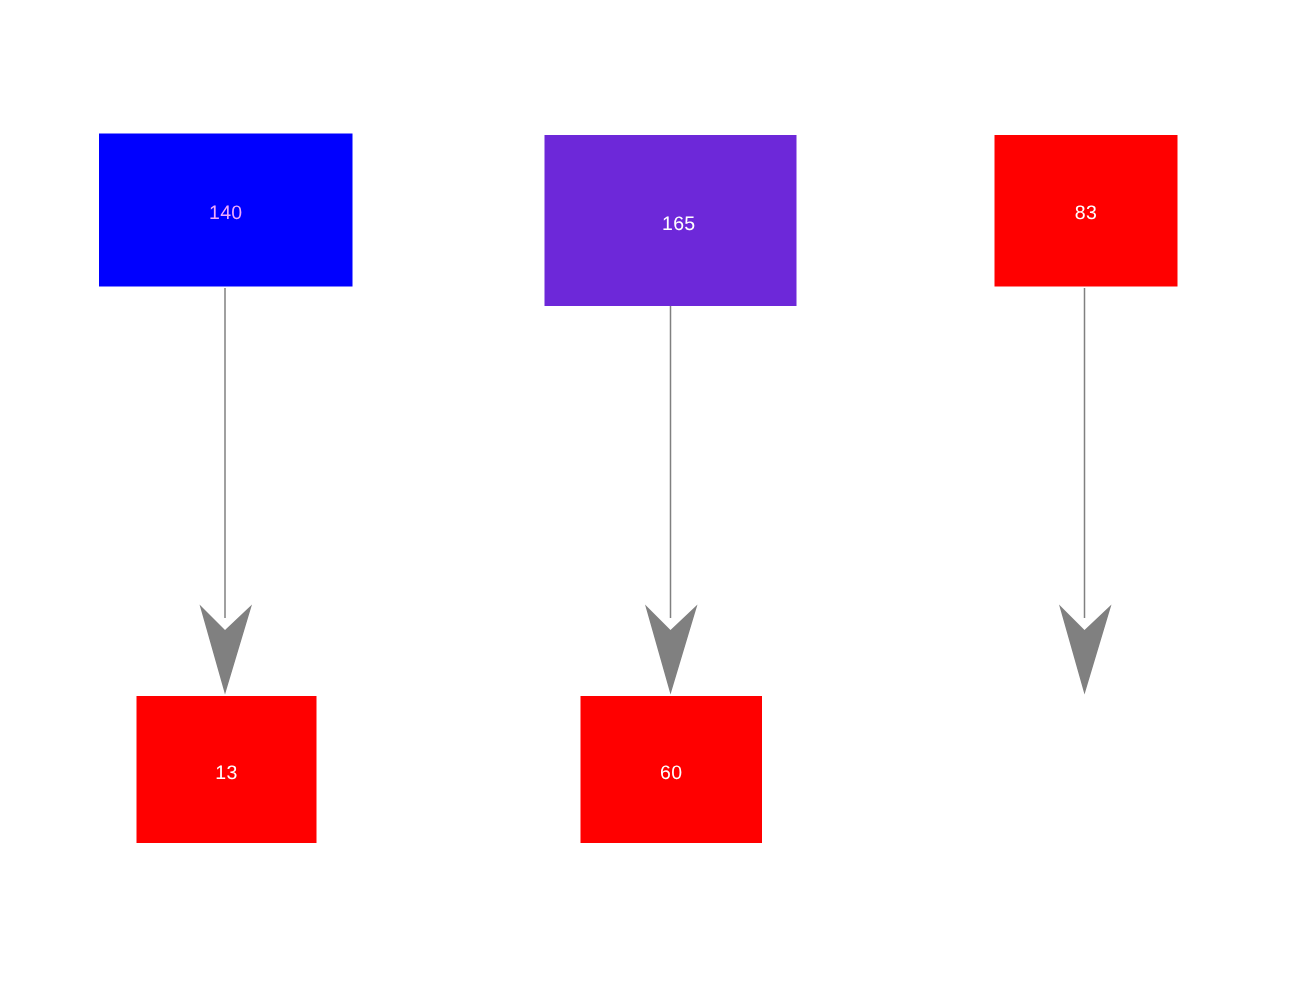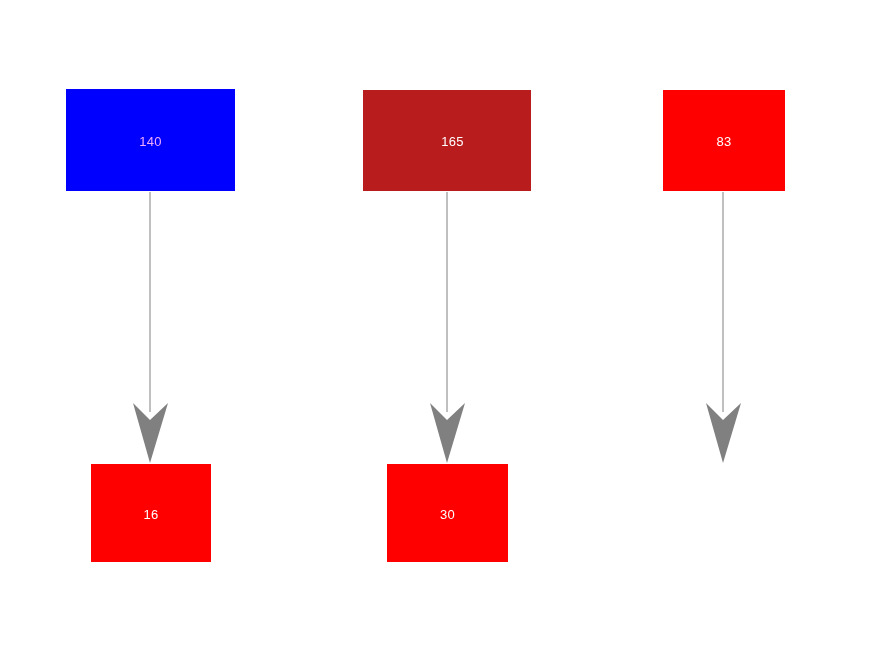--- a/index.html
+++ b/index.html
@@ -64,30 +64,30 @@
     <g>
       <line x1="723" y1="192" x2="723" y2="412" stroke="#808080" stroke-width="1"></line>
       <polygon points="706,403 723,420 741,403 723,463" fill="#808080"></polygon>
     </g>
   </svg>
 
   <div class="node" style="left: 66px; top: 89px; width: 169px; height: 102px; background: rgb(0, 0, 255); color: #f0abfc;">
     <span class="node-label">140</span>
   </div>
 
-  <div class="node" style="left: 363px; top: 90px; width: 168px; height: 101px; background: #b91c1c; color: rgb(255, 255, 255); padding-left: 11px;">
+  <div class="node" style="left: 363px; top: 90px; width: 168px; height: 114px; background: #6d28d9; color: rgb(255, 255, 255); padding-left: 11px;">
     <span class="node-label">165</span>
   </div>
 
   <div class="node" style="left: 663px; top: 90px; width: 122px; height: 101px; background: rgb(255, 0, 0); color: rgb(255, 255, 255); text-align: center;">
     <span class="node-label">83</span>
   </div>
 
   <div class="node" style="left: 91px; top: 464px; width: 120px; height: 98px; background: rgb(255, 0, 0); color: rgb(255, 255, 255);">
-    <span class="node-label">16</span>
+    <span class="node-label">13</span>
   </div>
 
   <div class="node" style="left: 387px; top: 464px; width: 121px; height: 98px; background: rgb(255, 0, 0); color: rgb(255, 255, 255);">
-    <span class="node-label">30</span>
+    <span class="node-label">60</span>
   </div>
 
 
 </div>
 
 </body></html>

